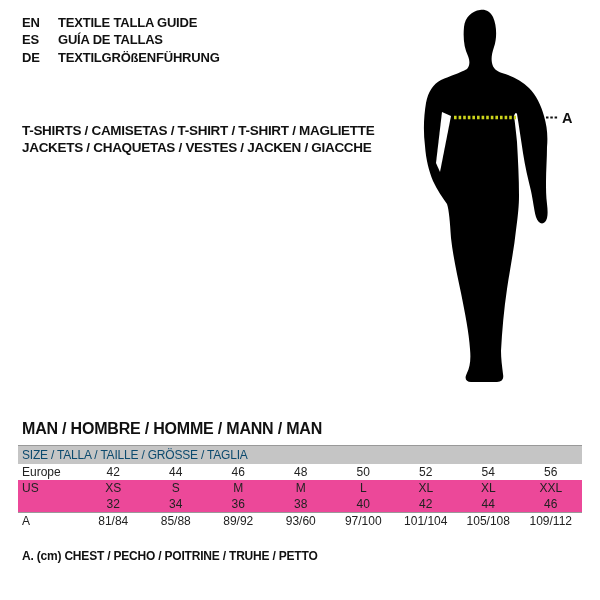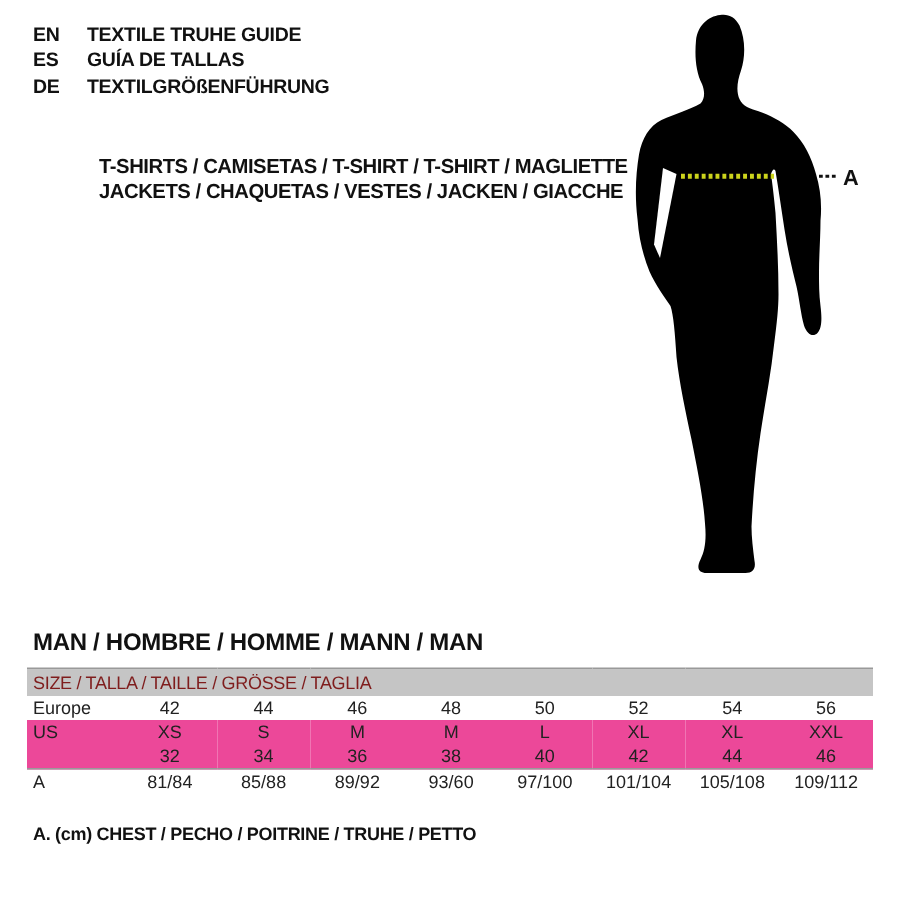--- a/index.html
+++ b/index.html
@@ -5,49 +5,49 @@
   html,body{margin:0;padding:0;background:#fff;}
   .canvas{
     position:relative;width:600px;height:600px;background:#ffffff;overflow:hidden;
     font-family:"Liberation Sans", sans-serif;color:#111;
   }
   
   .lang-block{position:absolute;top:14px;left:22px;font-weight:bold;font-size:13px;letter-spacing:-0.2px;}
   .lang-row{display:flex;height:17.3px;align-items:center;}
   .lang-code{width:36px;flex:0 0 36px;}
   
-  .category-block{position:absolute;top:102px;left:22px;font-weight:bold;font-size:13.5px;line-height:17.4px;letter-spacing:-0.3px;margin-left:44px;}
+  .category-block{position:absolute;top:122px;left:22px;font-weight:bold;font-size:13.5px;line-height:17.4px;letter-spacing:-0.3px;}
   
   .figure-wrap{position:absolute;left:390px;top:0;width:210px;height:400px;}
   .figure-wrap svg{display:block;width:210px;height:400px;}
   .figure-wrap text{font-family:"Liberation Sans", sans-serif;}
   
   .man-heading{position:absolute;top:420px;left:22px;font-weight:bold;font-size:16px;letter-spacing:-0.2px;}
   
   .size-table{position:absolute;top:445px;left:18px;width:564px;border-collapse:collapse;table-layout:fixed;font-size:12px;color:#222;}
   .size-table th.table-title{
-    background:#c5c5c5;font-weight:normal;text-align:left;color:#7f1d1d;
+    background:#c5c5c5;font-weight:normal;text-align:left;color:#0c4a6e;
     padding:2px 0 2px 4px;font-size:12px;border-top:1px solid #999;height:13px;letter-spacing:-0.2px;
   }
   .size-table td{padding:0;height:16px;line-height:16px;text-align:center;font-weight:normal;}
   .size-table td.label{text-align:left;padding-left:4px;}
   .size-table tr.gray{background:#ec4899;}
   .size-table tr.row-a td{border-top:1px solid #999;}
   
   .footer-note{position:absolute;top:549px;left:22px;font-weight:bold;font-size:12px;letter-spacing:-0.2px;}
 </style>
 </head>
 <body>
 
 <div class="canvas">
 
   <div class="lang-block">
     <div class="lang-row">
       <span class="lang-code">EN</span>
-      <span class="lang-text">TEXTILE TRUHE GUIDE</span>
+      <span class="lang-text">TEXTILE TALLA GUIDE</span>
     </div>
     <div class="lang-row">
       <span class="lang-code">ES</span>
       <span class="lang-text">GUÍA DE TALLAS</span>
     </div>
     <div class="lang-row">
       <span class="lang-code">DE</span>
       <span class="lang-text">TEXTILGRÖßENFÜHRUNG</span>
     </div>
   </div>

